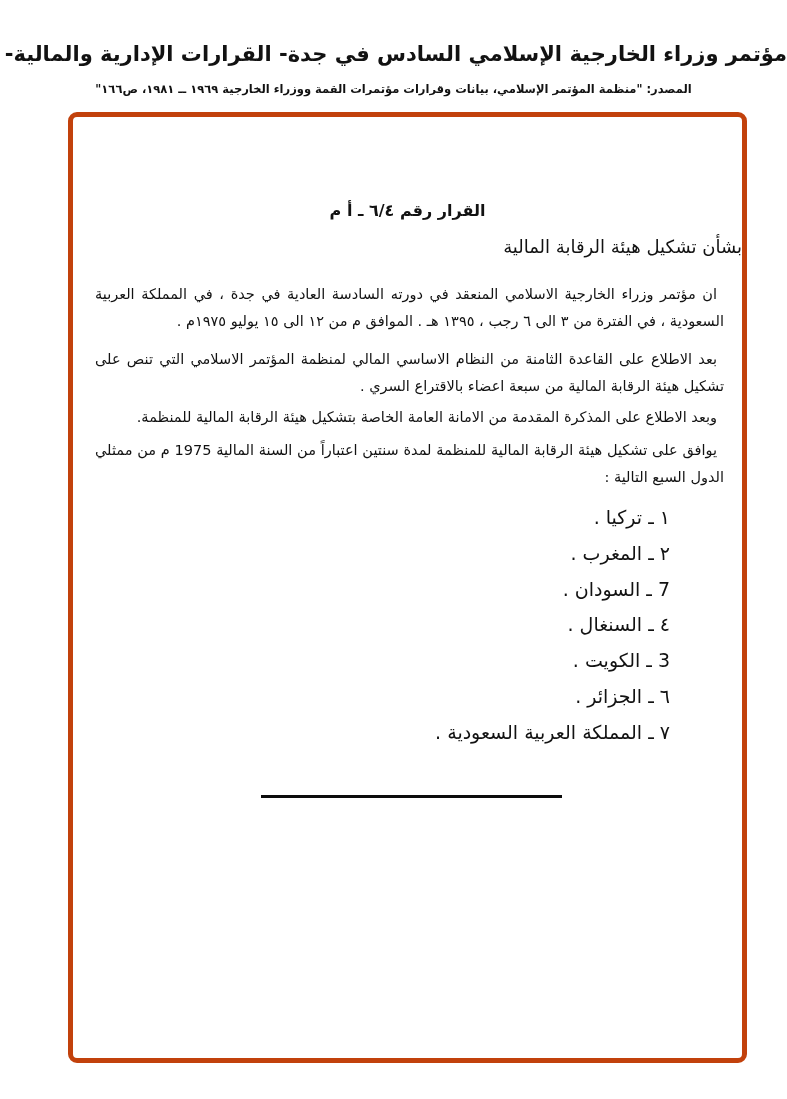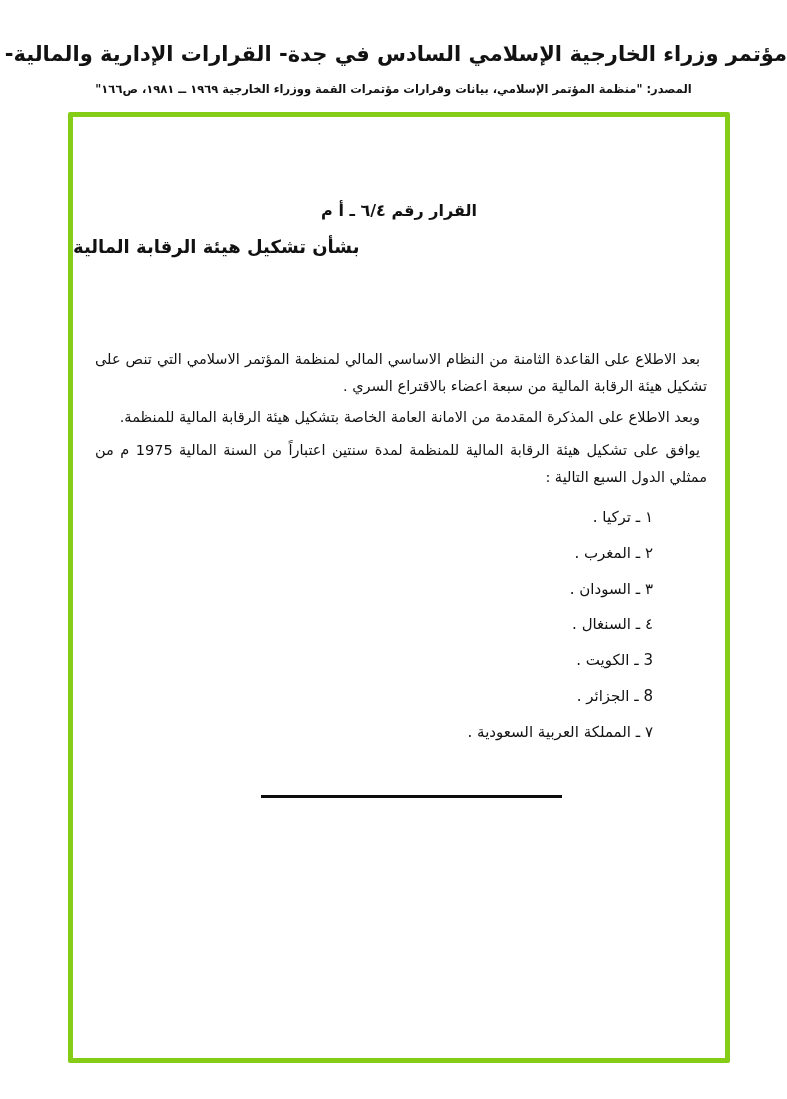--- a/index.html
+++ b/index.html
@@ -39,44 +39,45 @@
     font-weight: bold;
     white-space: nowrap;
   }
   
   .frame {
     position: absolute;
     left: 68px;
     top: 112px;
     width: 652px;
     height: 941px;
-    border: 5px solid #84cc16;
-    border-radius: 2px;
+    border: 5px solid #c2410c;
+    border-radius: 9px;
     background: #ffffff;
+    padding-left: 17px;
   }
   
   .doc-number {
     position: absolute;
     top: 84px;
     left: 0;
     width: 100%;
     direction: rtl;
     text-align: center;
     font-size: 16px;
     font-weight: 600;
   }
   .doc-subject {
     position: absolute;
     top: 119px;
     left: 0;
     width: 100%;
     direction: rtl;
-    text-align: left;
+    text-align: right;
     font-size: 18px;
-    font-weight: bold;
+    font-weight: normal;
   }
   
   .para {
     position: absolute;
     right: 18px;
     left: 22px;
     direction: rtl;
     text-align: justify;
     font-size: 14.5px;
     line-height: 27px;
@@ -92,21 +93,21 @@
     top: 383px;
     right: 72px;
     left: 60px;
     margin: 0;
     padding: 0;
     list-style: none;
     direction: rtl;
     text-align: right;
   }
   .countries li {
-    font-size: 15px;
+    font-size: 19px;
     line-height: 35.8px;
     white-space: nowrap;
   }
   
   .separator {
     position: absolute;
     left: 188px;
     top: 678px;
     width: 301px;
     height: 3px;
@@ -121,34 +122,35 @@
   <div class="hdr-title">مؤتمر وزراء الخارجية الإسلامي السادس في جدة- القرارات الإدارية والمالية- القرار الرقم ٦/٤- أم</div>
 
   <div class="hdr-source">المصدر: "منظمة المؤتمر الإسلامي، بيانات وقرارات مؤتمرات القمة ووزراء الخارجية ١٩٦٩ ــ ١٩٨١، ص١٦٦"</div>
 
   <div class="frame">
 
     <div class="doc-number">القرار رقم ٦/٤ ـ أ م</div>
 
     <div class="doc-subject">بشأن تشكيل هيئة الرقابة المالية</div>
 
+    <div class="para p1">ان مؤتمر وزراء الخارجية الاسلامي المنعقد في دورته السادسة العادية في جدة ، في المملكة العربية السعودية ، في الفترة من ٣ الى ٦ رجب ، ١٣٩٥ هـ . الموافق م من ١٢ الى ١٥ يوليو ١٩٧٥م .</div>
 
     <div class="para p3">وبعد الاطلاع على المذكرة المقدمة من الامانة العامة الخاصة بتشكيل هيئة الرقابة المالية للمنظمة.</div>
 
     <div class="para p2">بعد الاطلاع على القاعدة الثامنة من النظام الاساسي المالي لمنظمة المؤتمر الاسلامي التي تنص على تشكيل هيئة الرقابة المالية من سبعة اعضاء بالاقتراع السري .</div>
 
     <div class="para p4">يوافق على تشكيل هيئة الرقابة المالية للمنظمة لمدة سنتين اعتباراً من السنة المالية 1975 م من ممثلي الدول السبع التالية :</div>
 
     <ul class="countries">
       <li>١ ـ تركيا .</li>
       <li>٢ ـ المغرب .</li>
-      <li>٣ ـ السودان .</li>
+      <li>7 ـ السودان .</li>
       <li>٤ ـ السنغال .</li>
       <li>3 ـ الكويت .</li>
-      <li>8 ـ الجزائر .</li>
+      <li>٦ ـ الجزائر .</li>
       <li>٧ ـ المملكة العربية السعودية .</li>
     </ul>
 
     <div class="separator"></div>
 
   </div>
 
 </div>
 
 </body></html>

